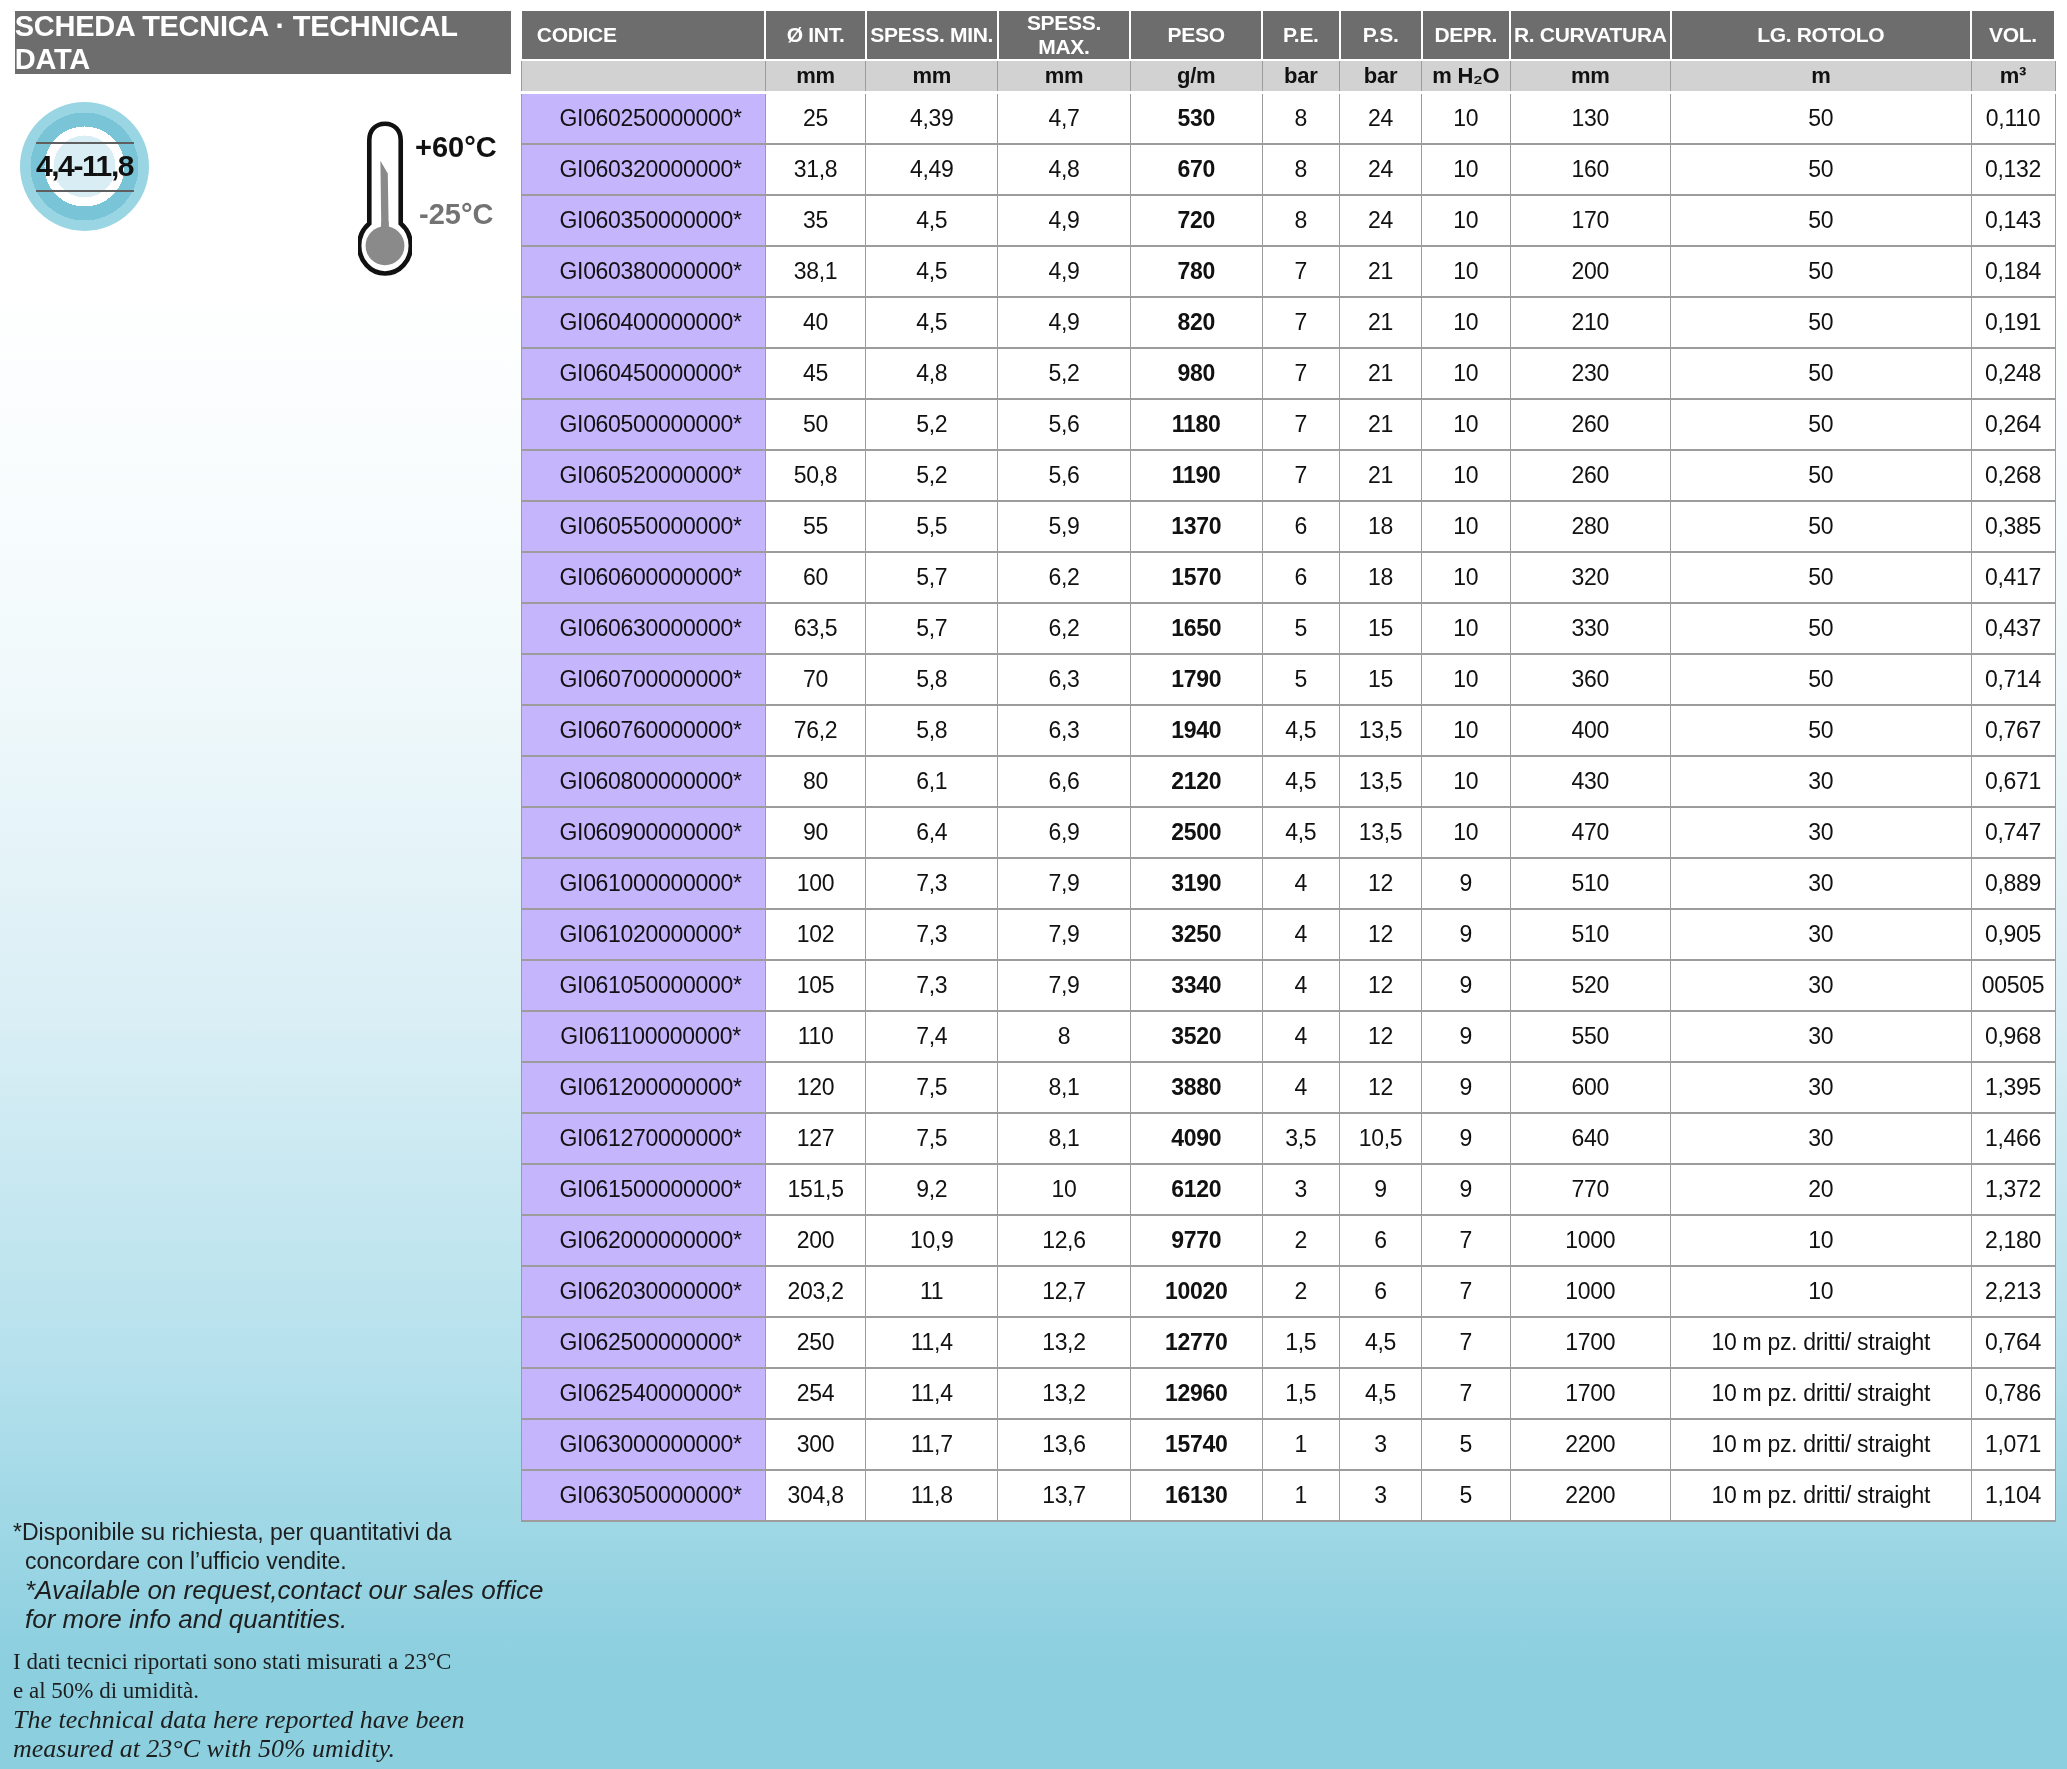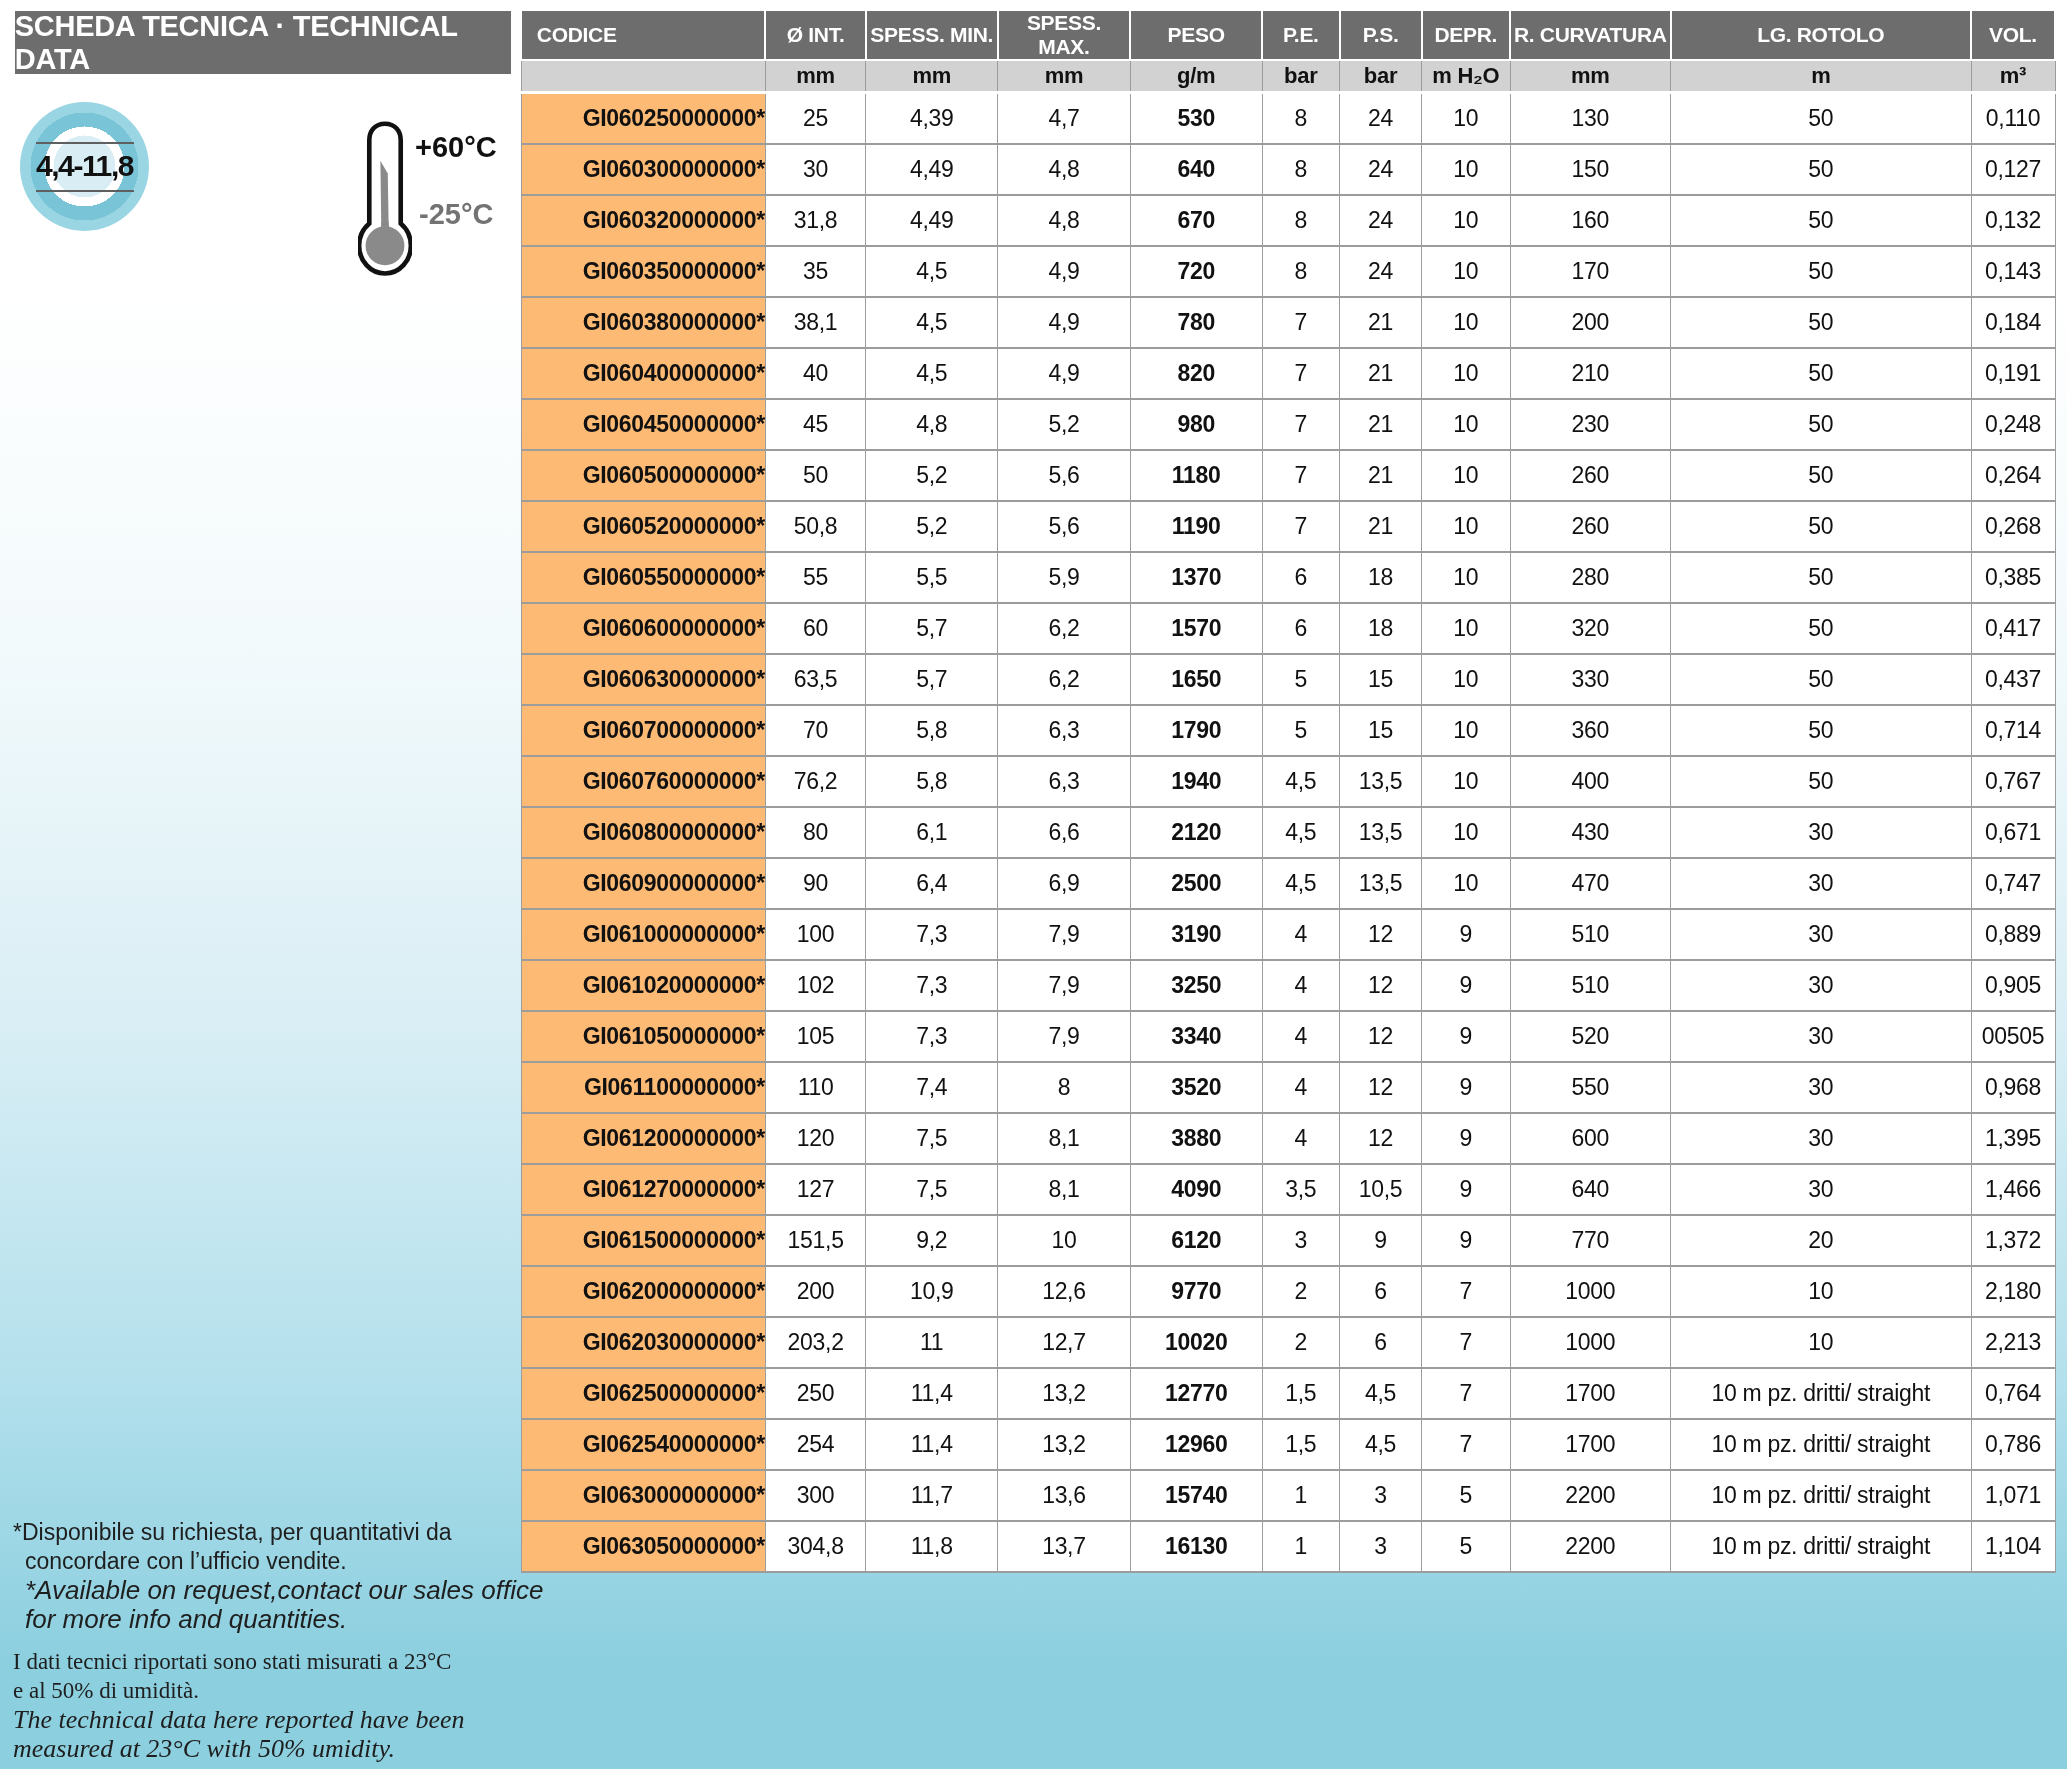--- a/index.html
+++ b/index.html
@@ -46,21 +46,21 @@
   thead th.first { text-align:left; padding-left:14.8px; }
   thead tr.units th {
     background:#d2d2d2; color:#111111; font-size:22px;
     border:1.8px solid #9c9c9c; border-top:2.8px solid #ffffff; border-bottom:3.7px solid #ffffff; height:29.5px;
   }
   tbody td {
     background:#ffffff; color:#111111; font-size:23px; text-align:center;
     border:1.8px solid #9c9c9c; border-bottom:2.8px solid #9c9c9c; height:49px; padding:0;
     letter-spacing:-0.3px;
   }
-  tbody td.code { background:#fdba74; text-align:right; padding-left:14.8px; font-weight:bold; }
+  tbody td.code { background:#c4b5fd; text-align:center; padding-left:14.8px; font-weight:normal; }
   tbody td.peso { font-weight:bold; }
 
   
   .footnotes { position:absolute; left:13px; top:1518px; width:517px; color:#1e1e1e; font-size:23px; line-height:29px; }
   .fn-line { white-space:nowrap; }
   .fn-line.ind { padding-left:12px; }
   .fn-line.it { font-style:italic; font-size:26px; }
   .fn-block2 { margin-top:13px;font-family:Liberation Serif, serif; }
 </style>
 </head>
@@ -133,33 +133,20 @@
         <td>4,7</td>
         <td class="peso">530</td>
         <td>8</td>
         <td>24</td>
         <td>10</td>
         <td>130</td>
         <td>50</td>
         <td>0,110</td>
       </tr>
       <tr>
-        <td class="code">GI060300000000*</td>
-        <td>30</td>
-        <td>4,49</td>
-        <td>4,8</td>
-        <td class="peso">640</td>
-        <td>8</td>
-        <td>24</td>
-        <td>10</td>
-        <td>150</td>
-        <td>50</td>
-        <td>0,127</td>
-      </tr>
-      <tr>
         <td class="code">GI060320000000*</td>
         <td>31,8</td>
         <td>4,49</td>
         <td>4,8</td>
         <td class="peso">670</td>
         <td>8</td>
         <td>24</td>
         <td>10</td>
         <td>160</td>
         <td>50</td>

